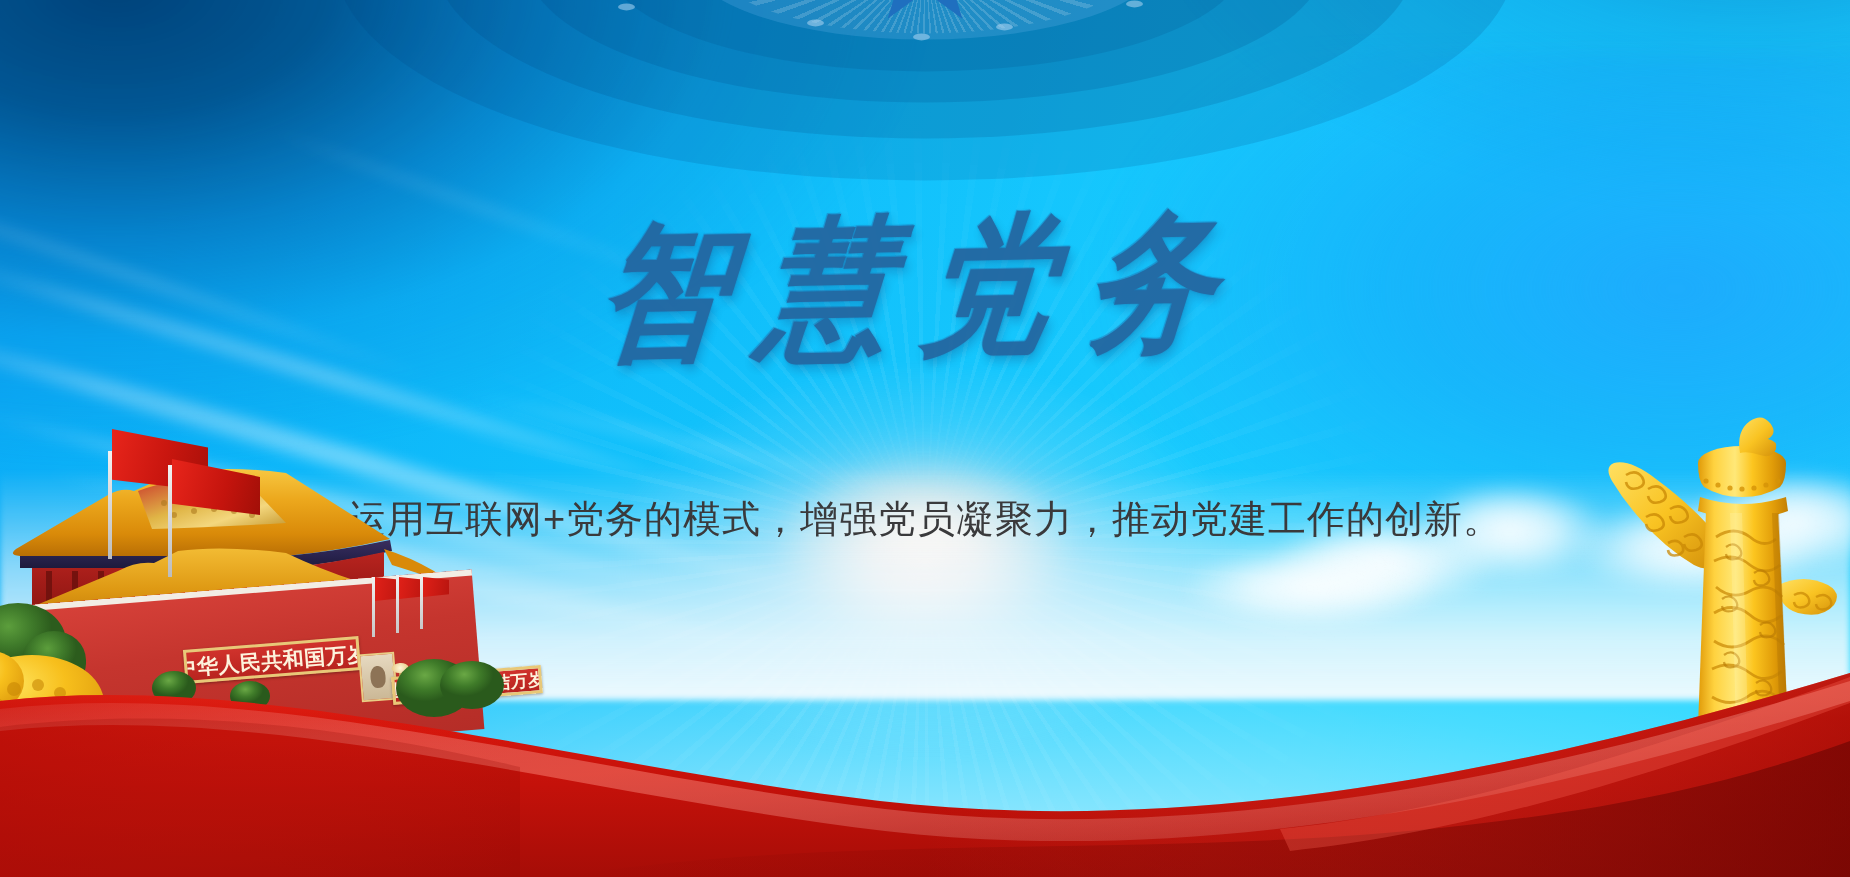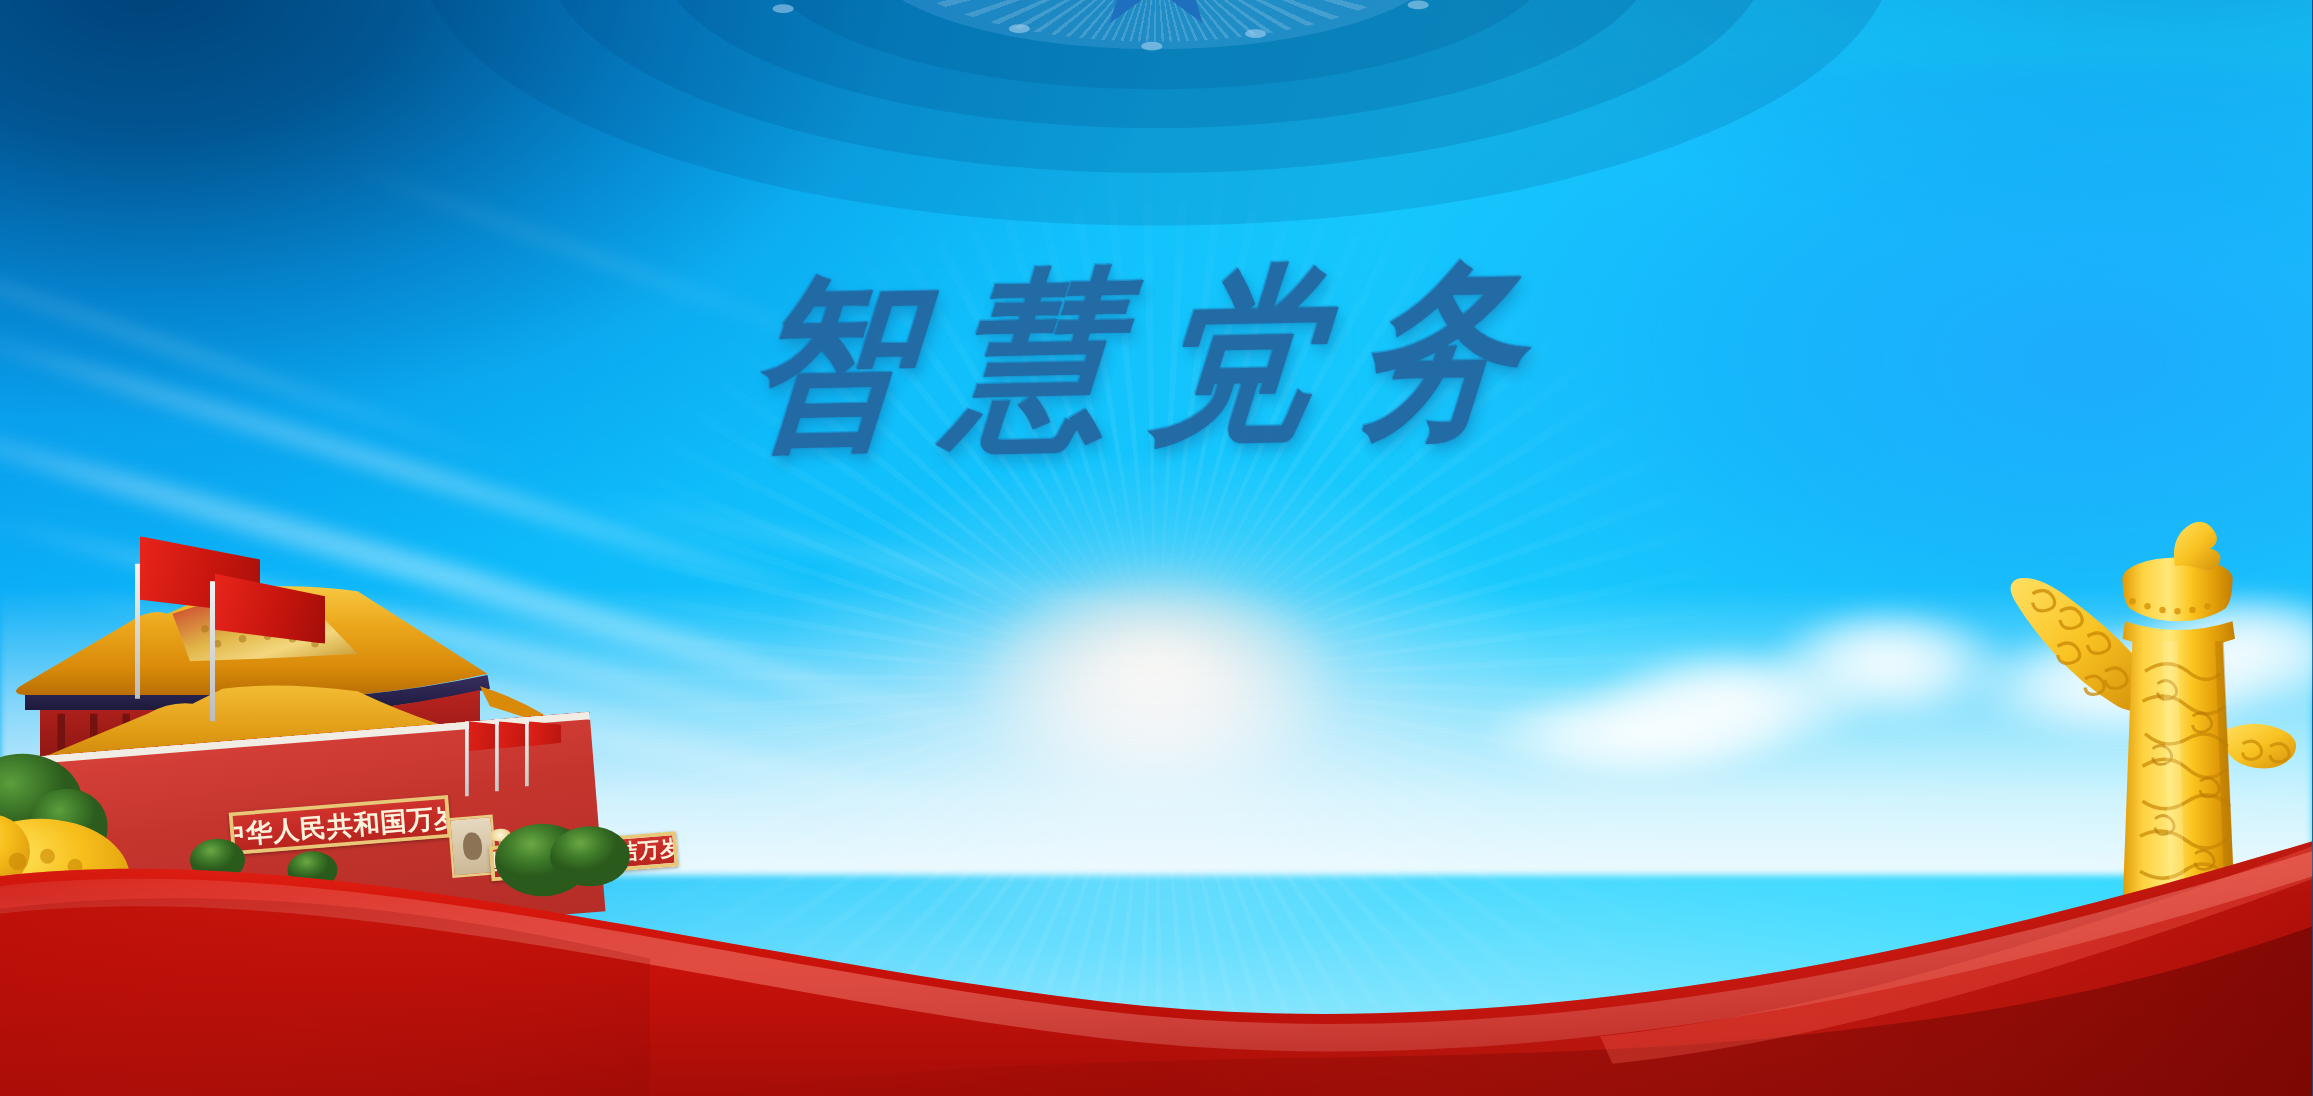--- a/index.html
+++ b/index.html
@@ -336,20 +336,23 @@
     <div class="cl" style="left:140px;top:86px;  width:200px;height:98px;"></div>
     <div class="cl" style="left:300px;top:104px; width:250px;height:96px;"></div>
     <div class="cl" style="left:420px;top:74px;  width:210px;height:104px;"></div>
     <div class="cl" style="left:-90px;top:150px; width:260px;height:82px;"></div>
   </div>
 
   <div class="title-wrap">
     <div class="title">智慧党务</div>
   </div>
 
+  <div class="subtitle-wrap">
+    <div class="subtitle">运用互联网+党务的模式，增强党员凝聚力，推动党建工作的创新。</div>
+  </div>
 
   <div class="tiananmen">
     <svg class="tm-svg" viewBox="0 0 470 300" preserveAspectRatio="none">
       <defs>
         <linearGradient id="roof" x1="0" y1="0" x2="0" y2="1">
           <stop offset="0" stop-color="#f7c741"></stop>
           <stop offset=".35" stop-color="#eca81d"></stop>
           <stop offset=".75" stop-color="#d98a09"></stop>
           <stop offset="1" stop-color="#b96f05"></stop>
         </linearGradient>

